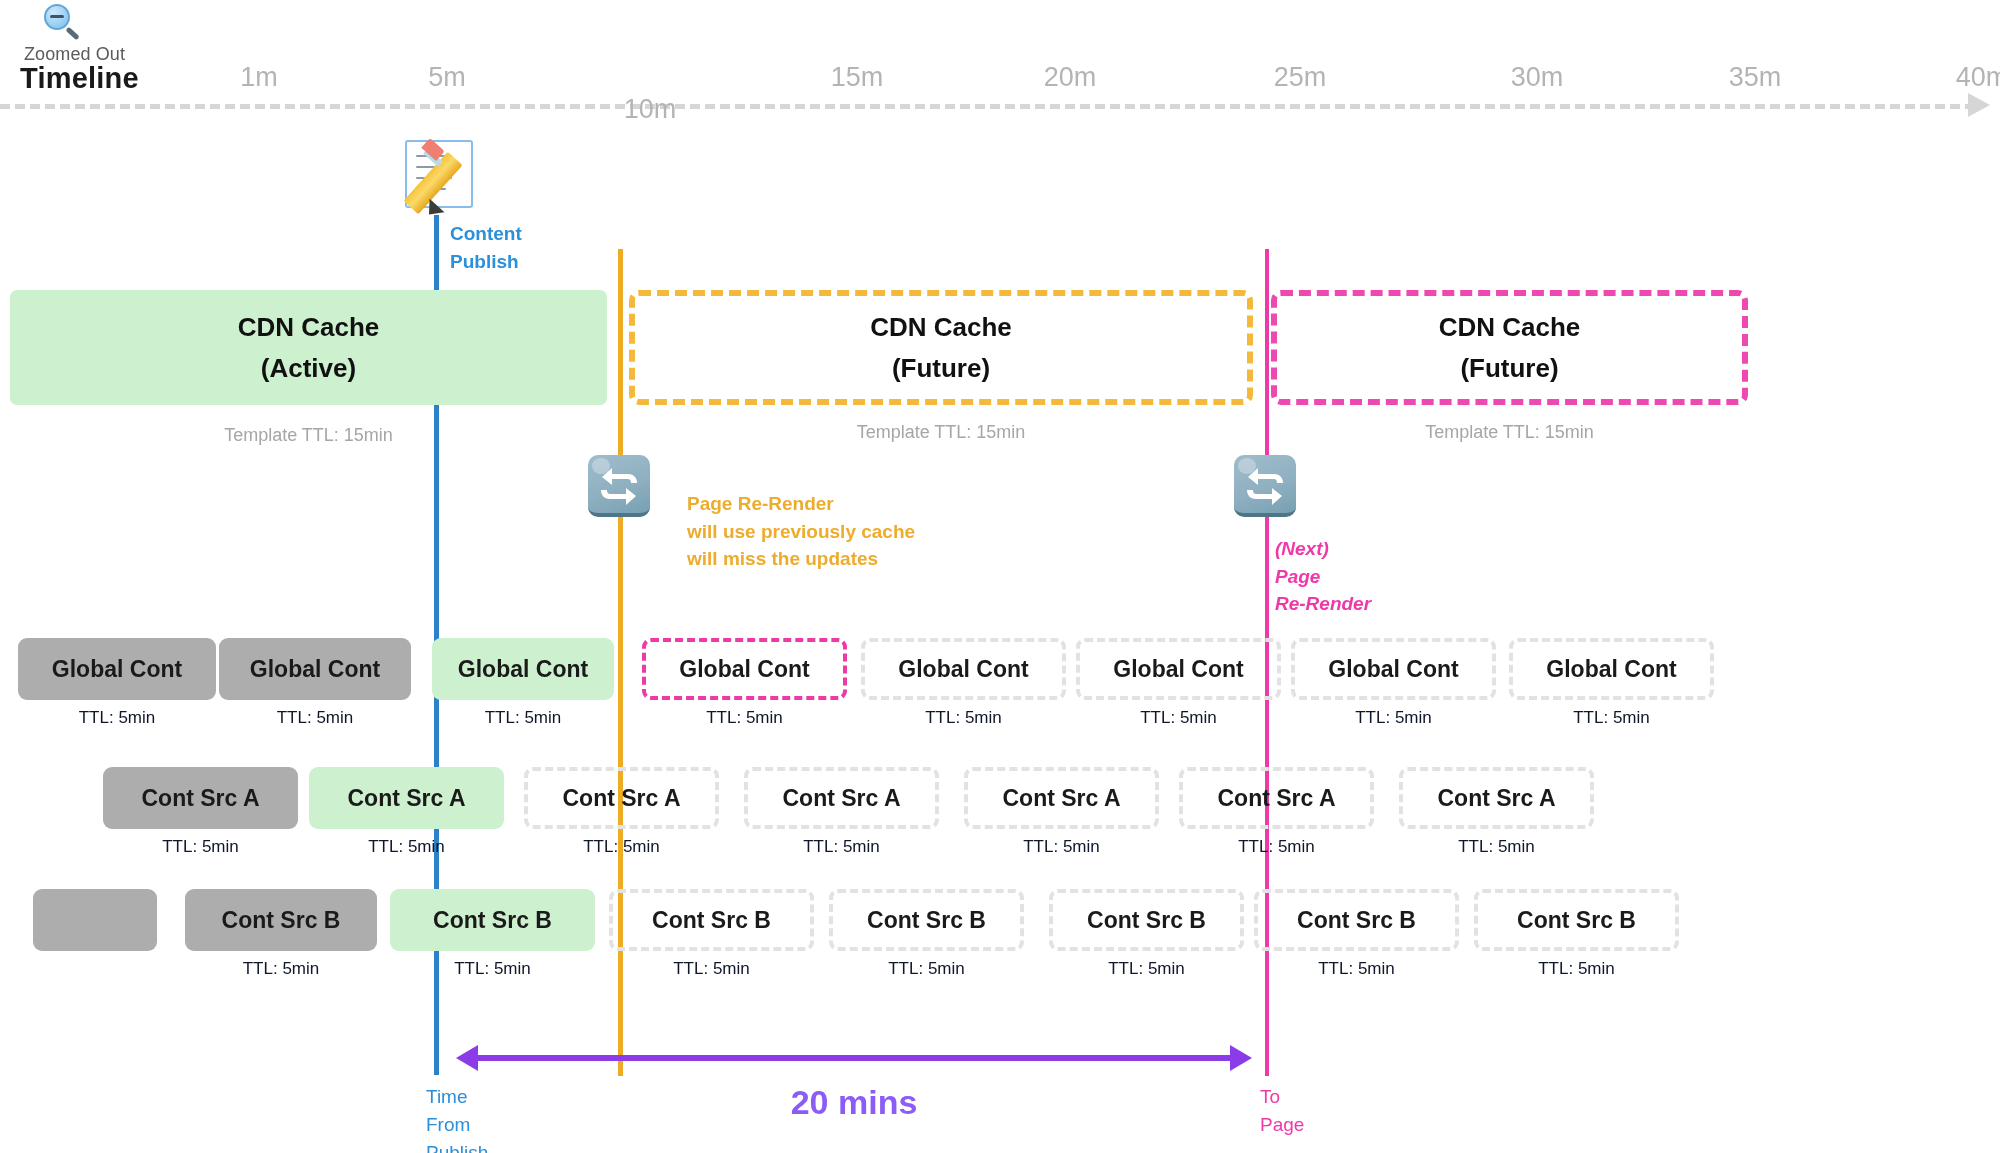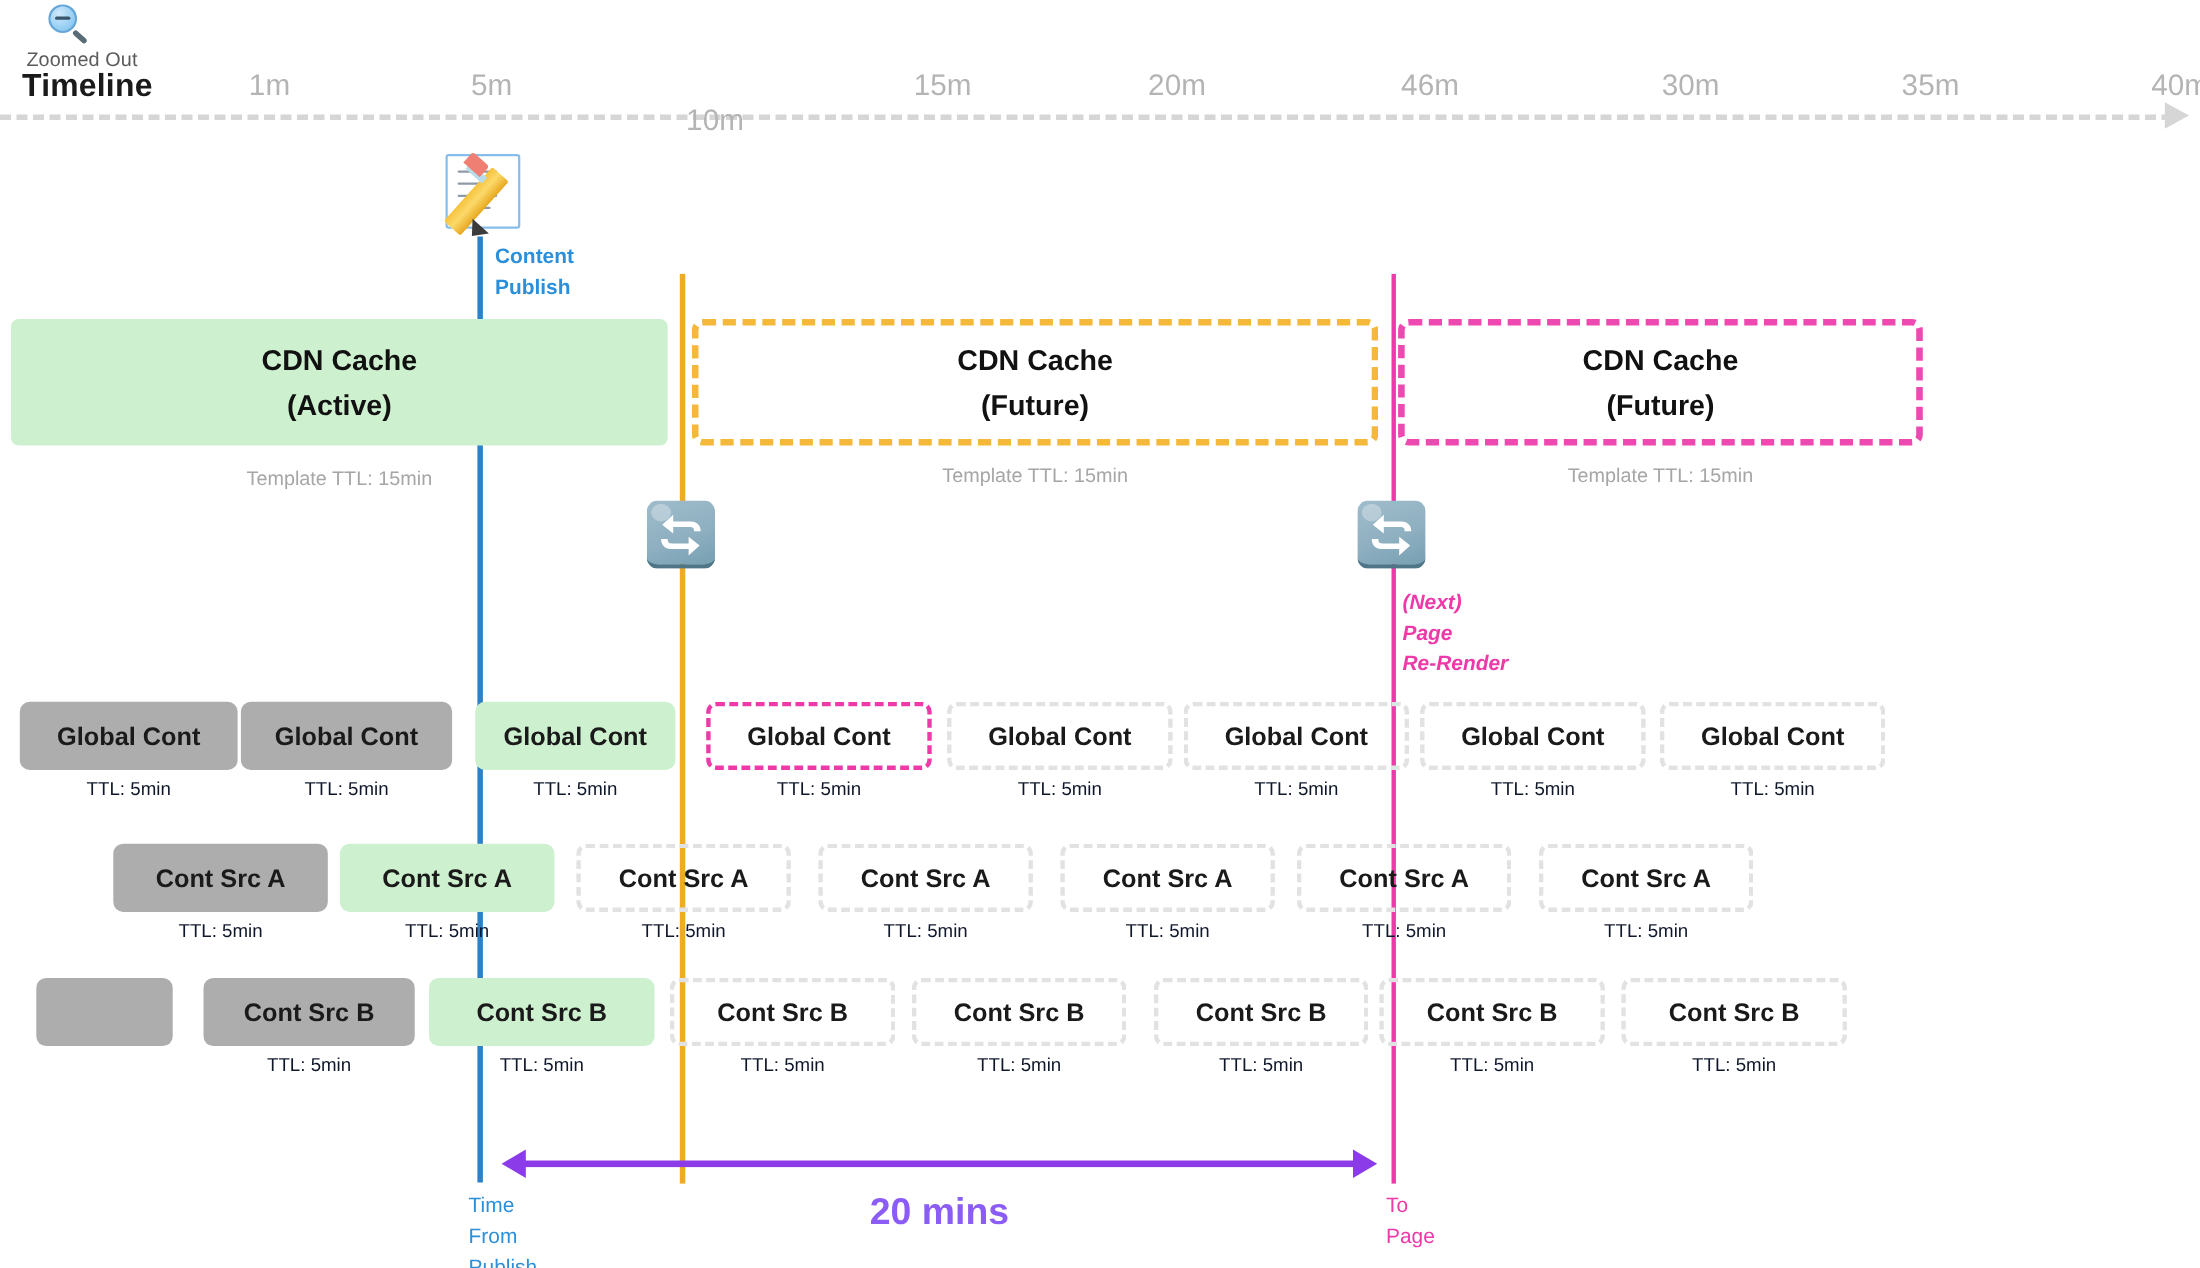--- a/index.html
+++ b/index.html
@@ -154,26 +154,26 @@
       <div class="handle"></div>
     </div>
     <div class="zoom-label">Zoomed Out</div>
   </div>
 
   <div class="timeline-title">Timeline</div>
 
   <div class="axis-line"></div>
   <div class="axis-arrow"></div>
   <div id="ticks">
-      <div class="tick" style="left: 245px;">1m</div>
+      <div class="tick" style="left: 259px;">1m</div>
       <div class="tick" style="left: 447px;">5m</div>
       <div class="tick" style="left: 650px; margin-top: 32px;">10m</div>
       <div class="tick" style="left: 857px;">15m</div>
       <div class="tick" style="left: 1070px;">20m</div>
-      <div class="tick" style="left: 1300px;">46m</div>
+      <div class="tick" style="left: 1300px;">25m</div>
       <div class="tick" style="left: 1520px; margin-left: 17px;">30m</div>
       <div class="tick" style="left: 1755px;">35m</div>
       <div class="tick" style="left: 1982px;">40m</div>
     </div>
 
   <div class="vline blue" style="left:434px;top:215px;height:860px;"></div>
   <div class="vline orange" style="left:618px;top:249px;height:827px;"></div>
   <div class="vline pink" style="left:1265px;top:249px;height:827px;"></div>
 
   <div class="publish-icon">
@@ -208,20 +208,25 @@
       </div>
       <div class="ttl-under" style="left: 1509.5px; top: 422px;">Template TTL: 15min</div>
     </div>
 
   <div class="rr-icon" style="left:588px;top:455px;">
     <div class="gloss"></div>
     <svg width="62" height="62" viewBox="0 0 62 62" aria-hidden="true">
       <path d="M14 22 L24 13 L24 19 L40 19 C46 19 49 23 49 28 L43 28 C43 25 42 24 39 24 L24 24 L24 30 Z" fill="#ffffff"></path>
       <path d="M48 41 L38 50 L38 44 L22 44 C16 44 13 40 13 35 L19 35 C19 38 20 39 23 39 L38 39 L38 33 Z" fill="#ffffff"></path>
     </svg>
+  </div>
+  <div class="rr-text orange" style="left:687px;top:490px;">
+    <div>Page Re-Render</div>
+    <div>will use previously cache</div>
+    <div>will miss the updates</div>
   </div>
 
   <div class="rr-icon" style="left:1234px;top:455px;">
     <div class="gloss"></div>
     <svg width="62" height="62" viewBox="0 0 62 62" aria-hidden="true">
       <path d="M14 22 L24 13 L24 19 L40 19 C46 19 49 23 49 28 L43 28 C43 25 42 24 39 24 L24 24 L24 30 Z" fill="#ffffff"></path>
       <path d="M48 41 L38 50 L38 44 L22 44 C16 44 13 40 13 35 L19 35 C19 38 20 39 23 39 L38 39 L38 33 Z" fill="#ffffff"></path>
     </svg>
   </div>
   <div class="rr-text pink" style="left:1275px;top:535px;">

